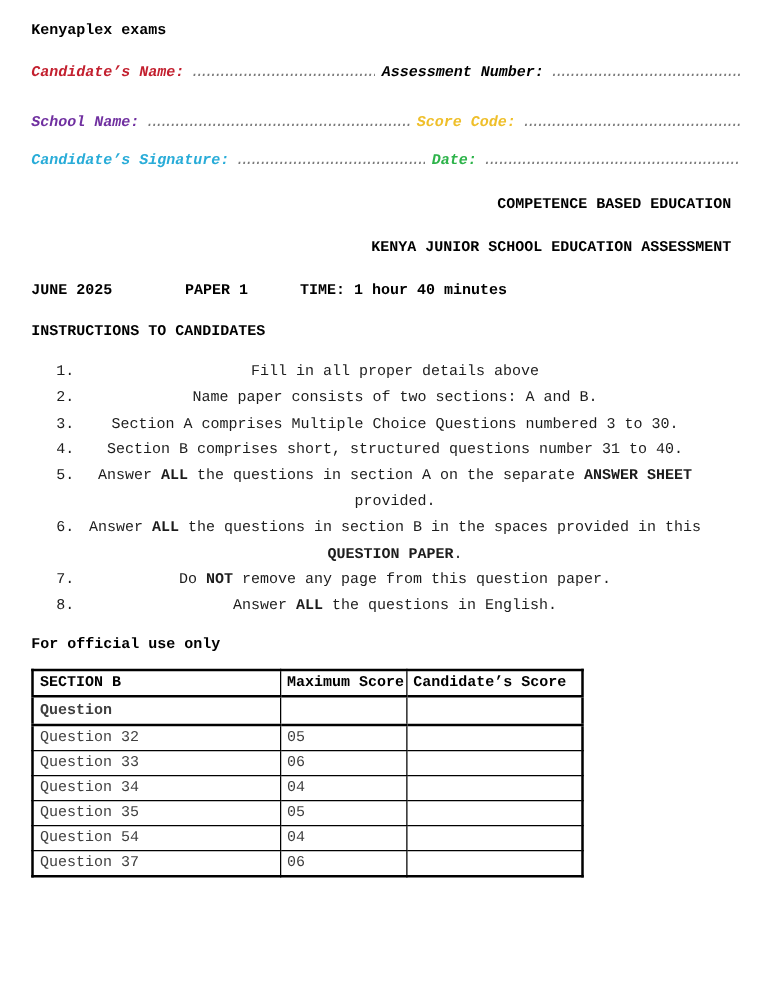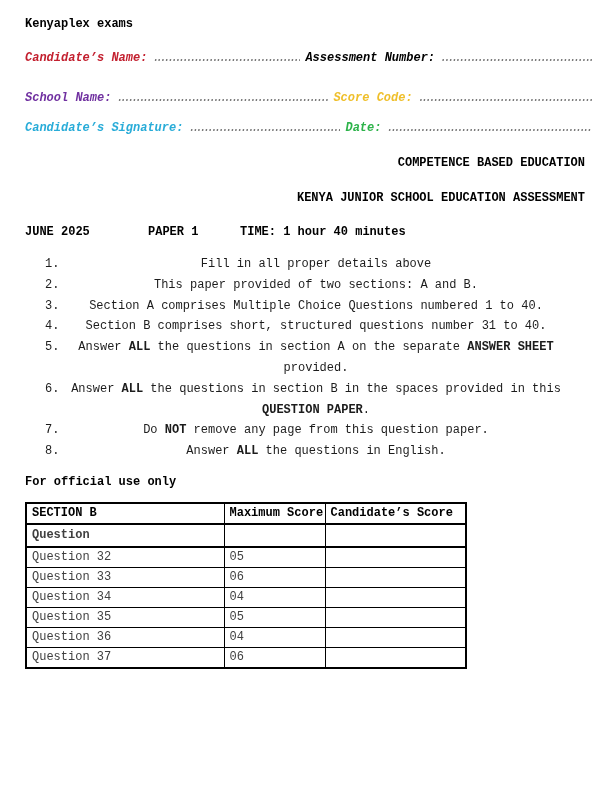--- a/index.html
+++ b/index.html
@@ -86,33 +86,34 @@
   <div class="heading h-competence">COMPETENCE BASED EDUCATION</div>
   <div class="heading h-assessment">KENYA JUNIOR SCHOOL EDUCATION ASSESSMENT</div>
 
 
   <div class="session-row">
     <span class="sess">JUNE 2025</span>
     <span class="pap">PAPER 1</span>
     <span>TIME: 1 hour 40 minutes</span>
   </div>
 
+  <div class="instructions-title">INSTRUCTIONS TO CANDIDATES</div>
 
   <div class="instructions">
       <div class="instr-item">
         <span class="num">1.</span>
         <span class="itext"><span>Fill in all proper details above</span></span>
       </div>
       <div class="instr-item">
         <span class="num">2.</span>
-        <span class="itext"><span>This paper provided of two sections: A and B.</span></span>
+        <span class="itext"><span>Name paper consists of two sections: A and B.</span></span>
       </div>
       <div class="instr-item">
         <span class="num">3.</span>
-        <span class="itext"><span>Section A comprises Multiple Choice Questions numbered 1 to 40.</span></span>
+        <span class="itext"><span>Section A comprises Multiple Choice Questions numbered 3 to 30.</span></span>
       </div>
       <div class="instr-item">
         <span class="num">4.</span>
         <span class="itext"><span>Section B comprises short, structured questions number 31 to 40.</span></span>
       </div>
       <div class="instr-item">
         <span class="num">5.</span>
         <span class="itext"><span>Answer </span><span class="bold">ALL</span><span> the questions in section A on the separate </span><span class="bold">ANSWER SHEET</span><span> provided.</span></span>
       </div>
       <div class="instr-item">
@@ -164,21 +165,21 @@
           <td>Question 34</td>
           <td>04</td>
           <td></td>
         </tr>
         <tr>
           <td>Question 35</td>
           <td>05</td>
           <td></td>
         </tr>
         <tr>
-          <td>Question 36</td>
+          <td>Question 54</td>
           <td>04</td>
           <td></td>
         </tr>
         <tr>
           <td>Question 37</td>
           <td>06</td>
           <td></td>
         </tr>
       </tbody>
   </table>

